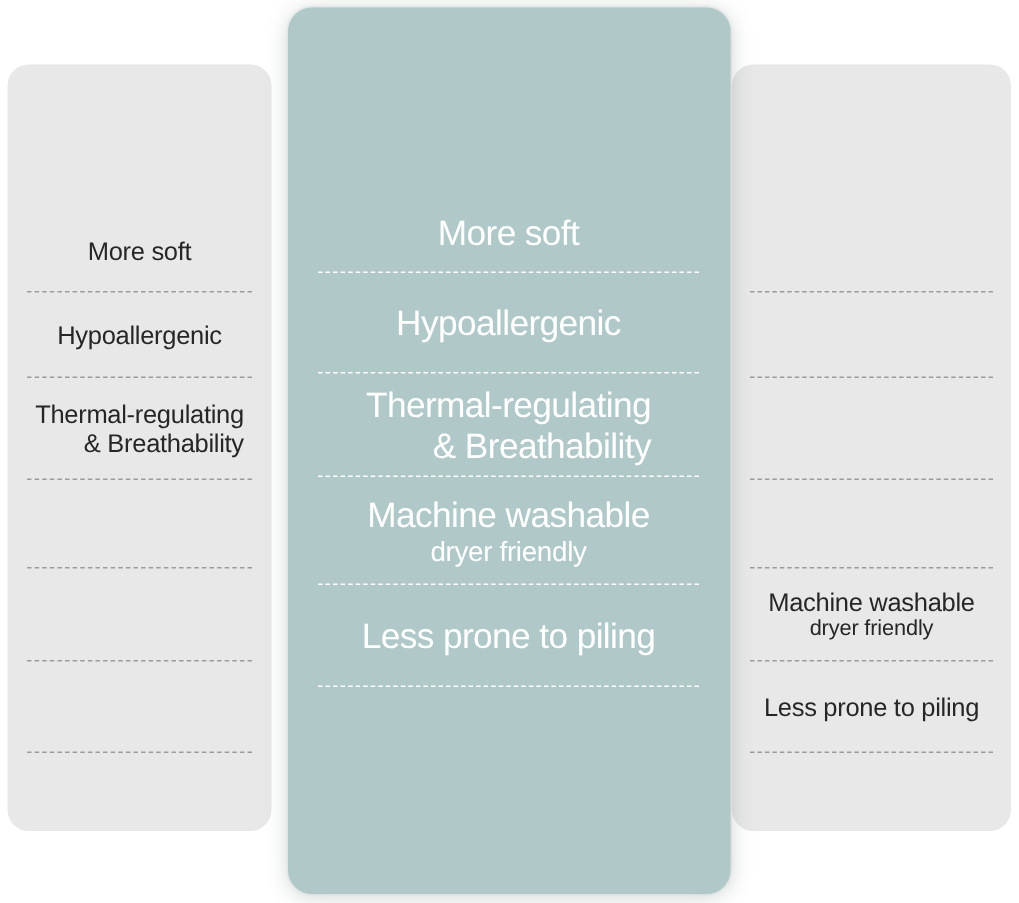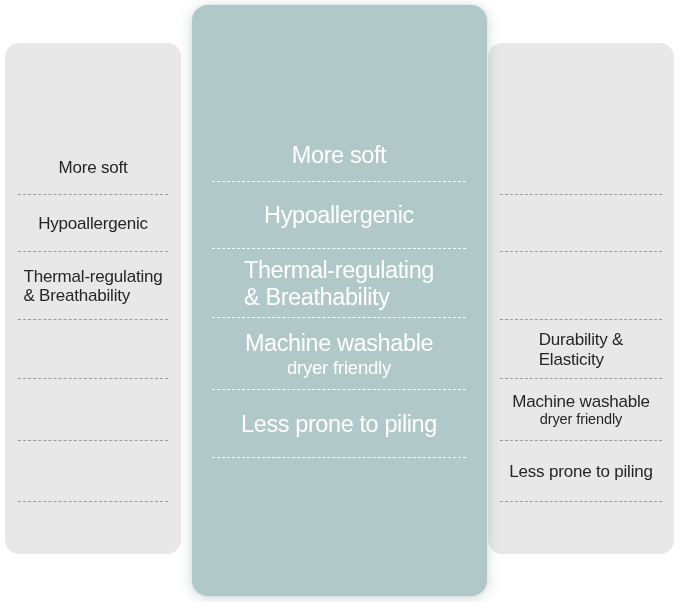--- a/index.html
+++ b/index.html
@@ -91,21 +91,21 @@
   }
   .rows-center { z-index: 4; }
 
   .row {
     position: relative;
     box-sizing: border-box;
     display: flex;
     flex-direction: column;
     align-items: center;
     justify-content: center;
-    text-align: left;
+    text-align: right;
     overflow: visible;
   }
 
   .row .sep {
     position: absolute;
     left: 0;
     right: 0;
     bottom: 0;
     height: 0;
     border-bottom: 1.6px dashed #9b9b9b;
@@ -186,21 +186,20 @@
       <div class="row" style="height: 55px;">
         <div class="sep"></div>
       </div>
       <div class="row" style="height: 57px;">
         <div class="sep"></div>
       </div>
       <div class="row" style="height: 68px;">
         <div class="sep"></div>
       </div>
       <div class="row" style="height: 59px;">
-        <div class="row-text">Durability &amp;<br>Elasticity</div>
         <div class="sep"></div>
       </div>
       <div class="row" style="height: 62px;">
         <div class="row-text">Machine washable</div>
         <div class="row-sub">dryer friendly</div>
         <div class="sep"></div>
       </div>
       <div class="row" style="height: 61px;">
         <div class="row-text">Less prone to piling</div>
         <div class="sep"></div>

